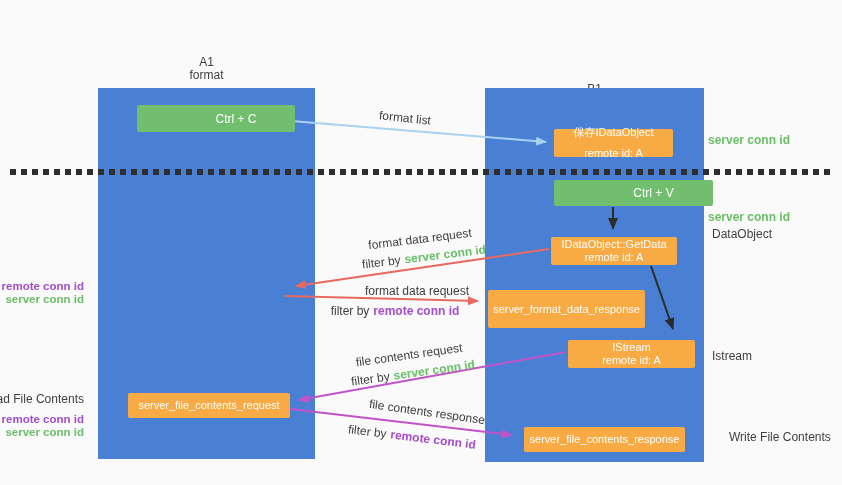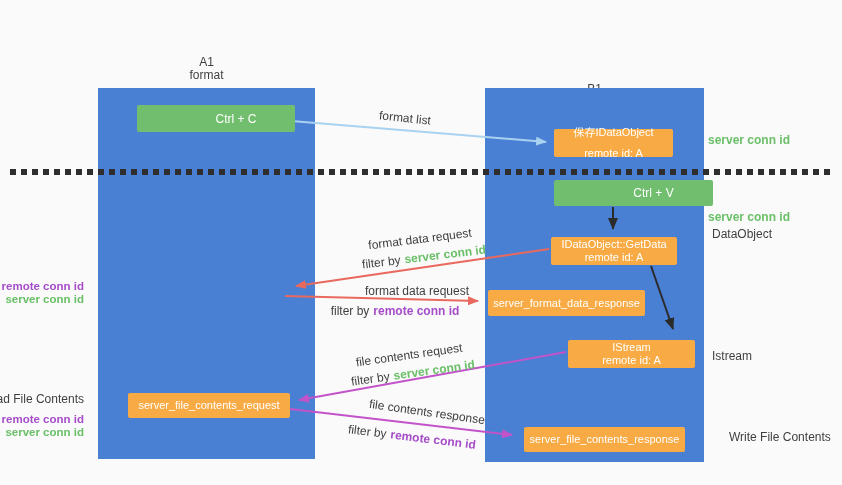--- a/index.html
+++ b/index.html
@@ -29,21 +29,21 @@
   .box{position:absolute; display:flex; flex-direction:column; align-items:center; justify-content:center;
        color:#fff; border-radius:2px; text-align:center; white-space:nowrap;}
   .box.green{background:var(--box-green); font-size:12px;padding-left:40px;}
   .box.orange{background:var(--box-orange); font-size:11px; line-height:13px;}
 
   .b-ctrl-c{left:137px; top:105px; width:118px; height:27px;}
   .b-save{left:554px; top:129px; width:119px; height:28px;gap:8px;}
   .b-ctrl-v{left:554px; top:180px; width:119px; height:26px;justify-content:center;}
   .b-getdata{left:551px; top:237px; width:126px; height:28px;}
   .b-fmt-req{left:129px; top:278px; width:156px; height:25px;}
-  .b-fmt-resp{left:488px; top:290px; width:157px; height:26px;}
+  .b-fmt-resp{left:488px; top:290px; width:157px; height:38px;}
   .b-istream{left:568px; top:340px; width:127px; height:28px;}
   .b-file-req{left:128px; top:393px; width:162px; height:25px;}
   .b-file-resp{left:524px; top:427px; width:161px; height:25px;}
 
   .slabel{position:absolute; white-space:nowrap; font-size:12px;}
   .slabel.small{font-size:11.5px;}
   .right-side{left:708px;}
   .left-side{right:758px; text-align:right;}
   .green-t{color:var(--text-green); font-weight:bold;}
   .purple-t{color:var(--text-purple); font-weight:bold;}

